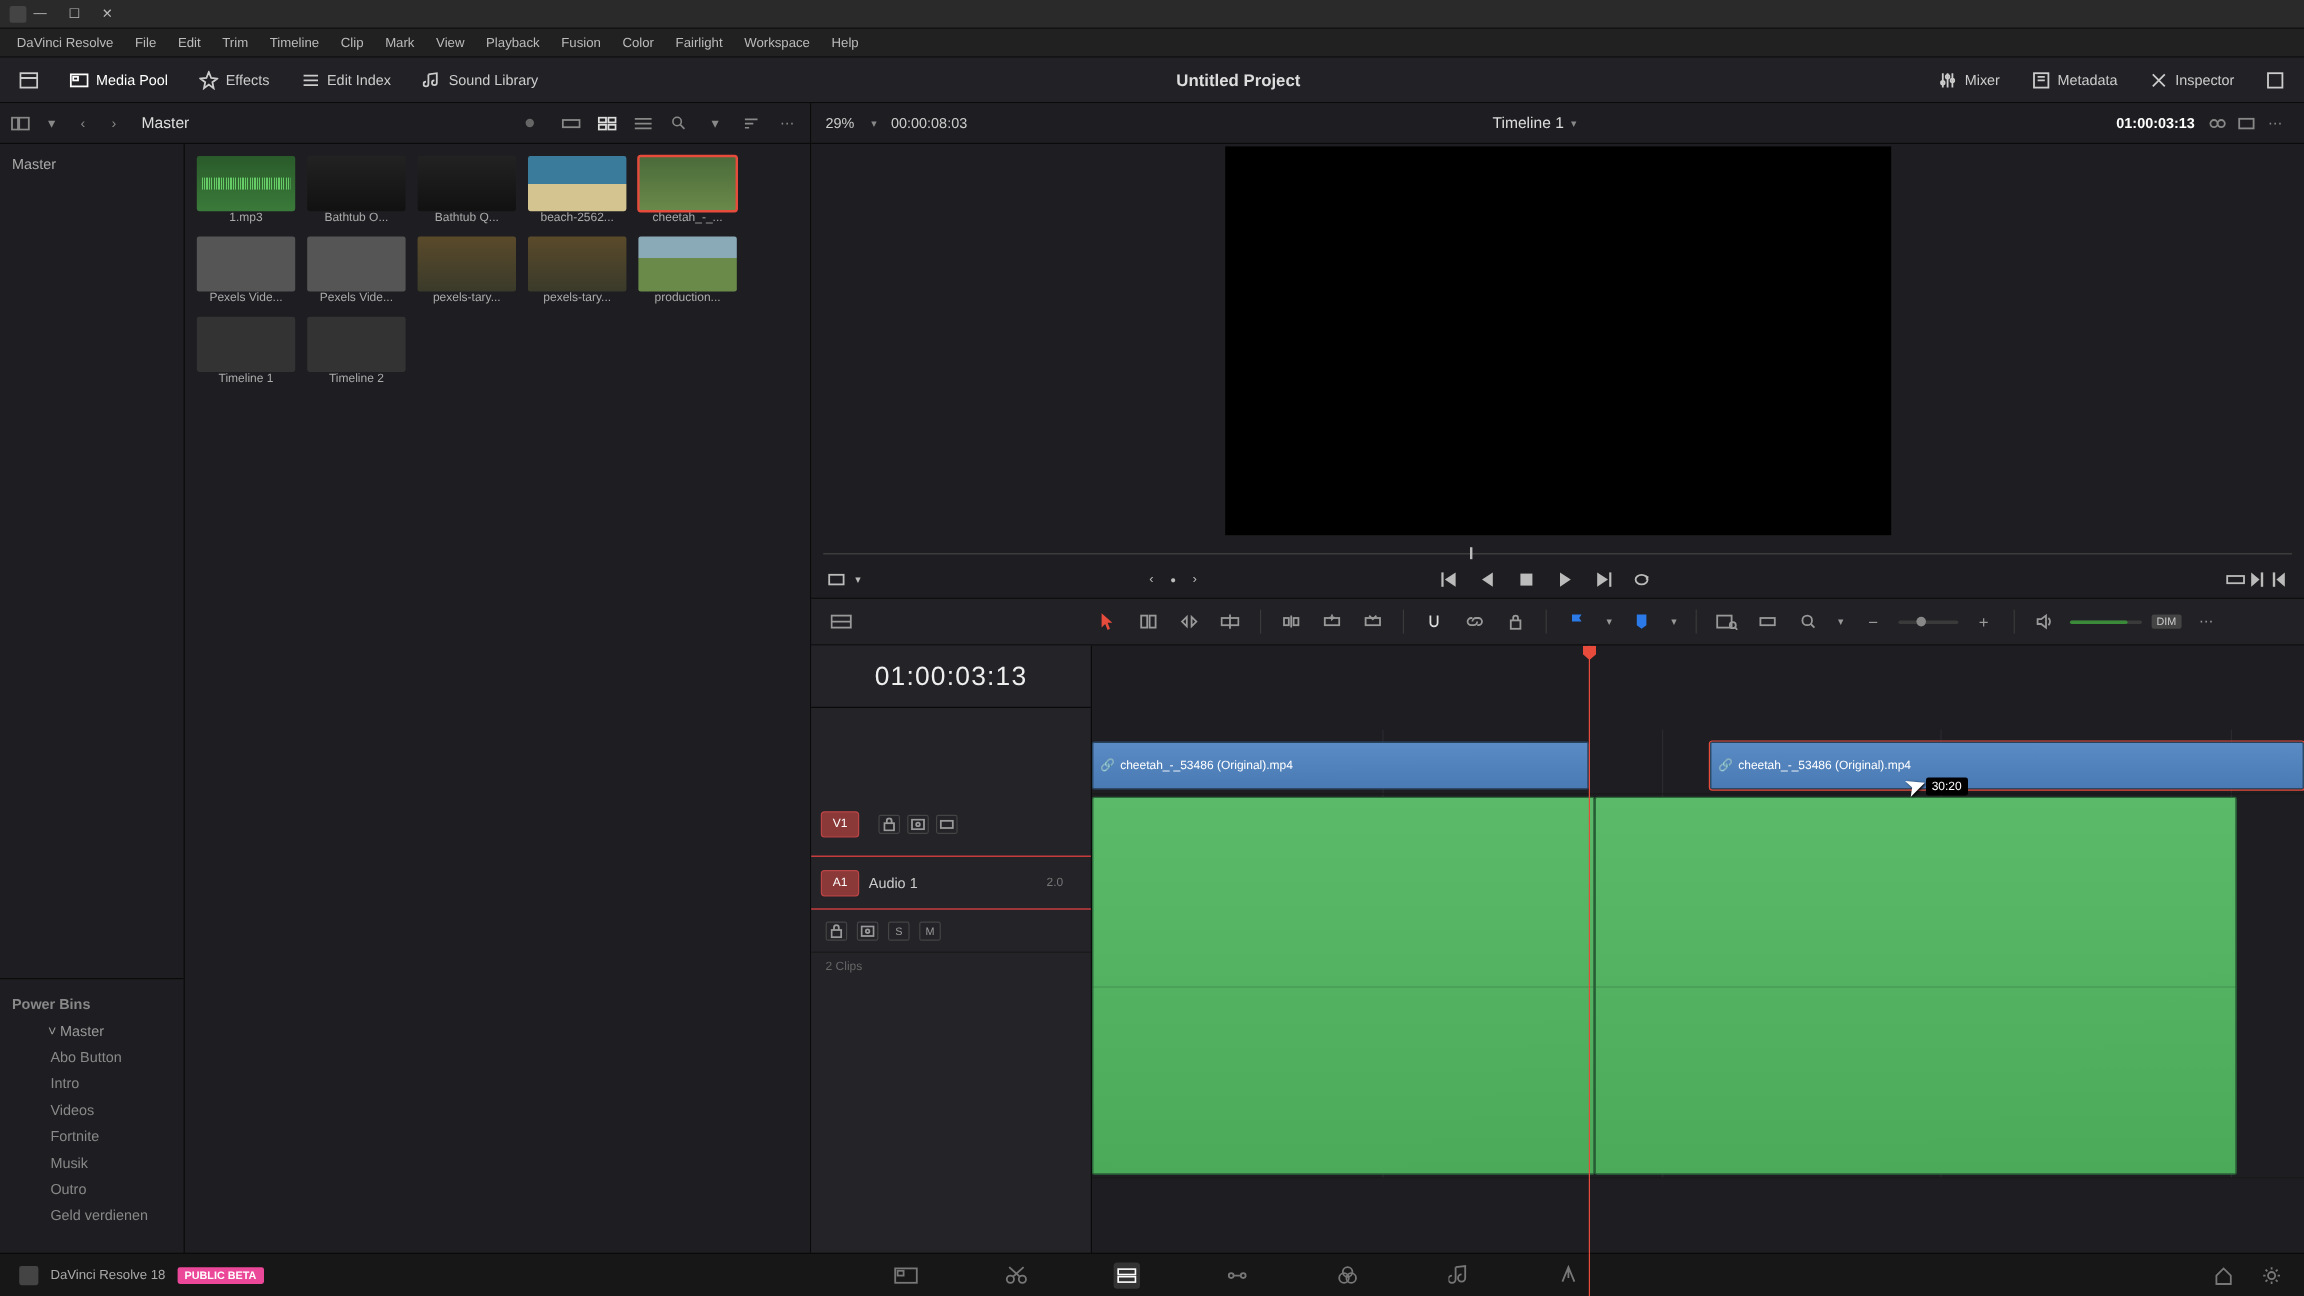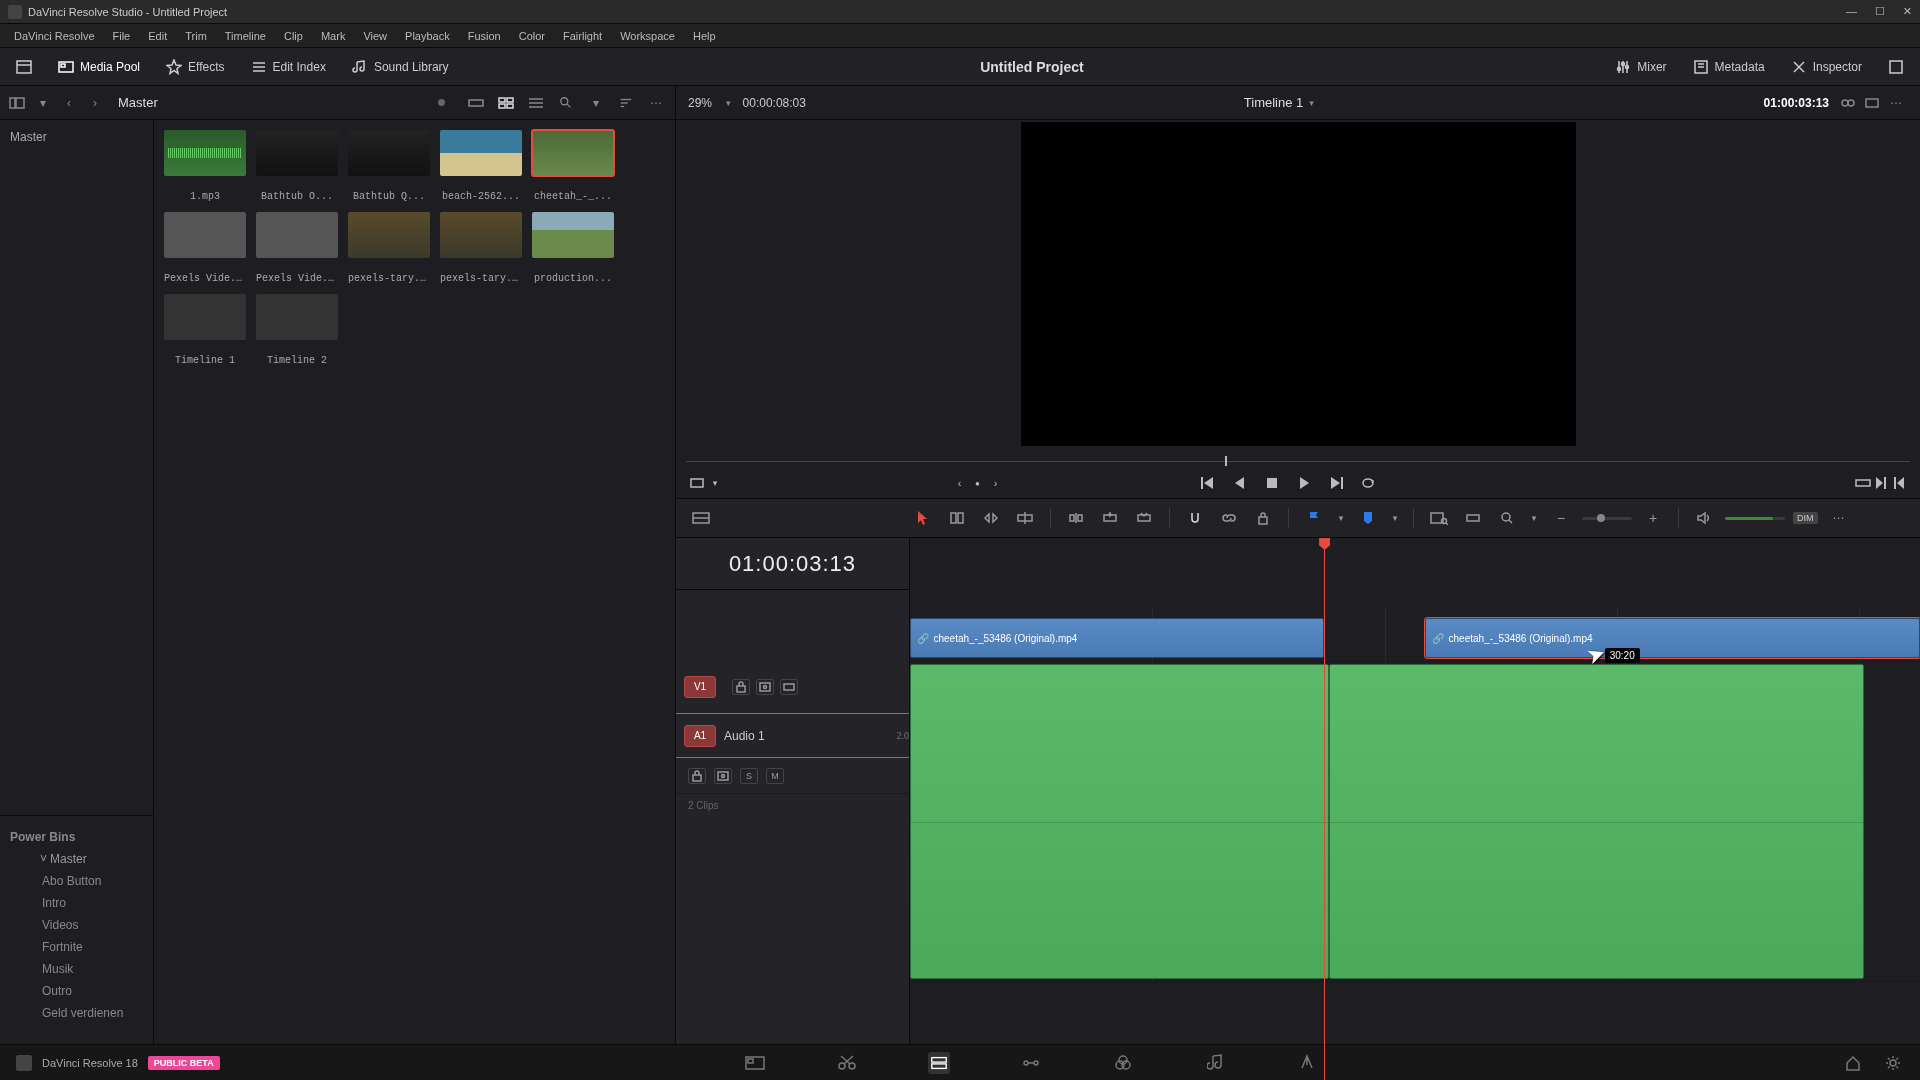--- a/index.html
+++ b/index.html
@@ -42,21 +42,21 @@
 .tree-label { padding: 4px 10px; font-size: 12px; color: #aaa; cursor: pointer; }
 .tree-section { font-weight: 600; color:#888; margin-top: 6px; }
 .tree-child { padding-left: 40px; color:#999; font-size: 12px; }
 .tree-sub { padding-left: 42px; color:#888; font-size: 12px; }
 .tree-expand { display:inline-block; width:10px; }
 
 .lp-thumbs { flex:1; padding: 10px; display: flex; flex-wrap: wrap; gap: 10px; align-content: flex-start; }
 .thumb { width: 82px; display:flex; flex-direction:column; align-items:center; cursor:pointer; }
 .thumb .timg { width: 82px; height: 46px; background: #333; border-radius: 2px; position:relative; overflow:hidden; }
 .thumb.selected .timg { outline: 2px solid #e64b3c; outline-offset: -1px; }
-.thumb .tlabel { font-size: 10px; color:#aaa; margin-top: 15px; white-space:nowrap; overflow:hidden; text-overflow:ellipsis; width: 82px; text-align:center;font-family:Liberation Mono, monospace; }
+.thumb .tlabel { font-size: 10px; color:#aaa; margin-top: 0; white-space:nowrap; overflow:hidden; text-overflow:ellipsis; width: 82px; text-align:center; }
 .timg.audio { background: linear-gradient(#2a5a2a, #3a7a3a); }
 .timg.audio::after { content:""; position:absolute; top:40%; left:4px; right:4px; height:20%; background: repeating-linear-gradient(90deg,#6c6,#6c6 1px,transparent 1px,transparent 2px); }
 .timg.bathtub { background: linear-gradient(#222,#111); }
 .timg.beach { background: linear-gradient(#3a7a9a 50%, #d4c590 50%); }
 .timg.cheetah { background: linear-gradient(#4a6a3a, #6a8a4a); }
 .timg.pexels { background: #555; }
 .timg.forest { background: linear-gradient(#5a4a2a, #3a3a2a); }
 .timg.pasture { background: linear-gradient(#8aaab8 40%, #6a8a4a 40%); }
 .timg.timeline { background: #333; }
 
@@ -97,21 +97,21 @@
 .timeline-area { flex:1; background:#1e1e22; display:flex; position:relative; }
 .tl-left { width: 234px; background:#232328; border-right: 1px solid #0a0a0a; display:flex; flex-direction:column; }
 .tl-tc-big { height: 52px; display:flex; align-items:center; justify-content:center; font-size: 22px; color:#eee; font-weight:300; letter-spacing:1px; border-bottom: 1px solid #0a0a0a; }
 .tl-tracks-hdr { flex:1; }
 .track-header { display:flex; align-items:center; border-bottom:1px solid #ef4444; }
 .track-header.video { height: 54px; }
 .track-header.audio { height: 44px; }
 .track-tag { width: 32px; height:22px; background:#3a3a42; border:1px solid #555; border-radius:3px; display:flex; align-items:center; justify-content:center; font-size:10px; color:#ddd; margin: 0 8px; }
 .track-tag.sel { background:#8a3838; border-color:#b44; color:#fff; }
 .track-name { font-size:12px; color:#ccc; flex:1; }
-.track-count { font-size:10px; color:#777; margin-right:0;font-family:Liberation Serif, serif; }
+.track-count { font-size:10px; color:#777; margin-right:23px; }
 .track-icns { display:flex; gap:6px; padding: 0 8px; }
 .track-icn { width:18px; height:16px; border:1px solid #444; border-radius:2px; display:inline-flex; align-items:center; justify-content:center; font-size:9px; color:#999; cursor:pointer; }
 .audio-meta { height:36px; padding: 4px 12px; display:flex; align-items:center; gap:8px; border-bottom:1px solid #1a1a1a; }
 .clips-count { font-size:10px; color:#666; padding: 6px 12px; }
 
 .tl-right { flex:1; position:relative; overflow:hidden; }
 .tl-ruler { height: 28px; background:#1e1e22; border-bottom:1px solid #0a0a0a; position:relative; }
 .ruler-tick { position:absolute; top:0; font-size:9px; color:#777; }
 .playhead { position:absolute; top:0; bottom:0; width:1px; background:#e64b3c; z-index:20; }
 .playhead::before { content:""; position:absolute; top:0; left:-5px; width:11px; height:12px; background:#e64b3c; clip-path: polygon(0 0,100% 0,100% 60%,50% 100%,0 60%); }
@@ -145,21 +145,20 @@
 
 
 svg { stroke: currentColor; fill: none; stroke-width: 1.5; }
 svg.filled { fill: currentColor; stroke:none; }
 </style>
 </head>
 <body>
 
 <div class="titlebar">
   <div class="logo"></div>
-  <div class="title">DaVinci Resolve Studio - Untitled Project</div>
   <div class="wincontrols">
     <span>—</span>
     <span>☐</span>
     <span>✕</span>
   </div>
 </div>
 
 <div class="menubar" id="menubar">
     <div class="menuitem">DaVinci Resolve</div>
     <div class="menuitem">File</div>

